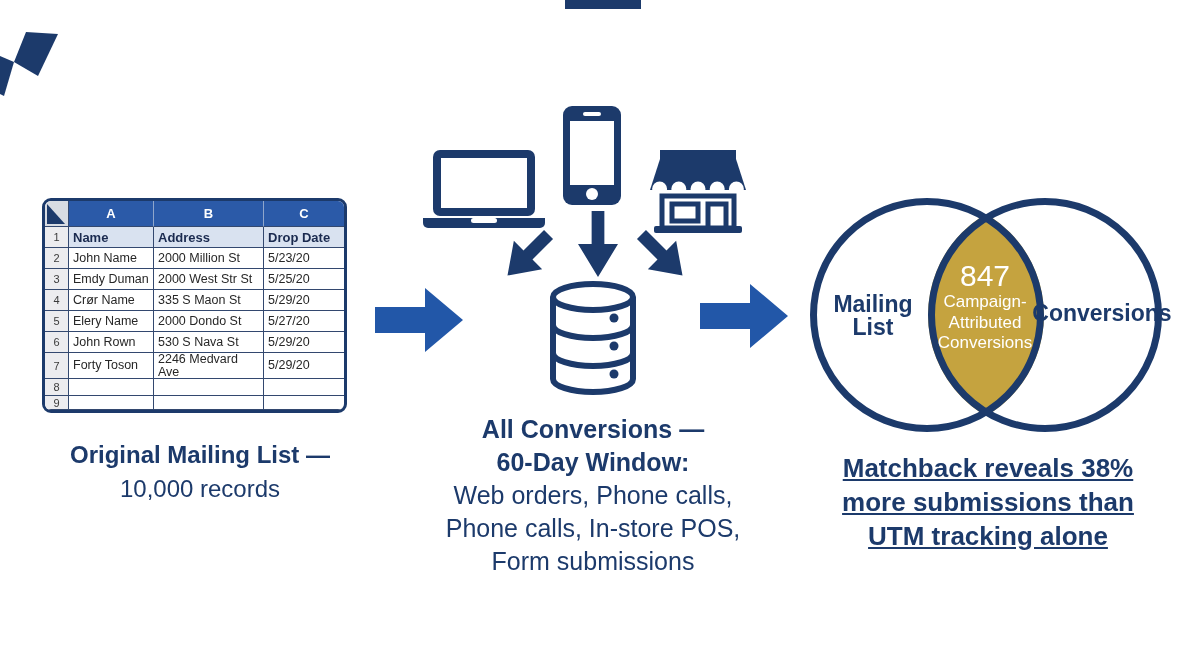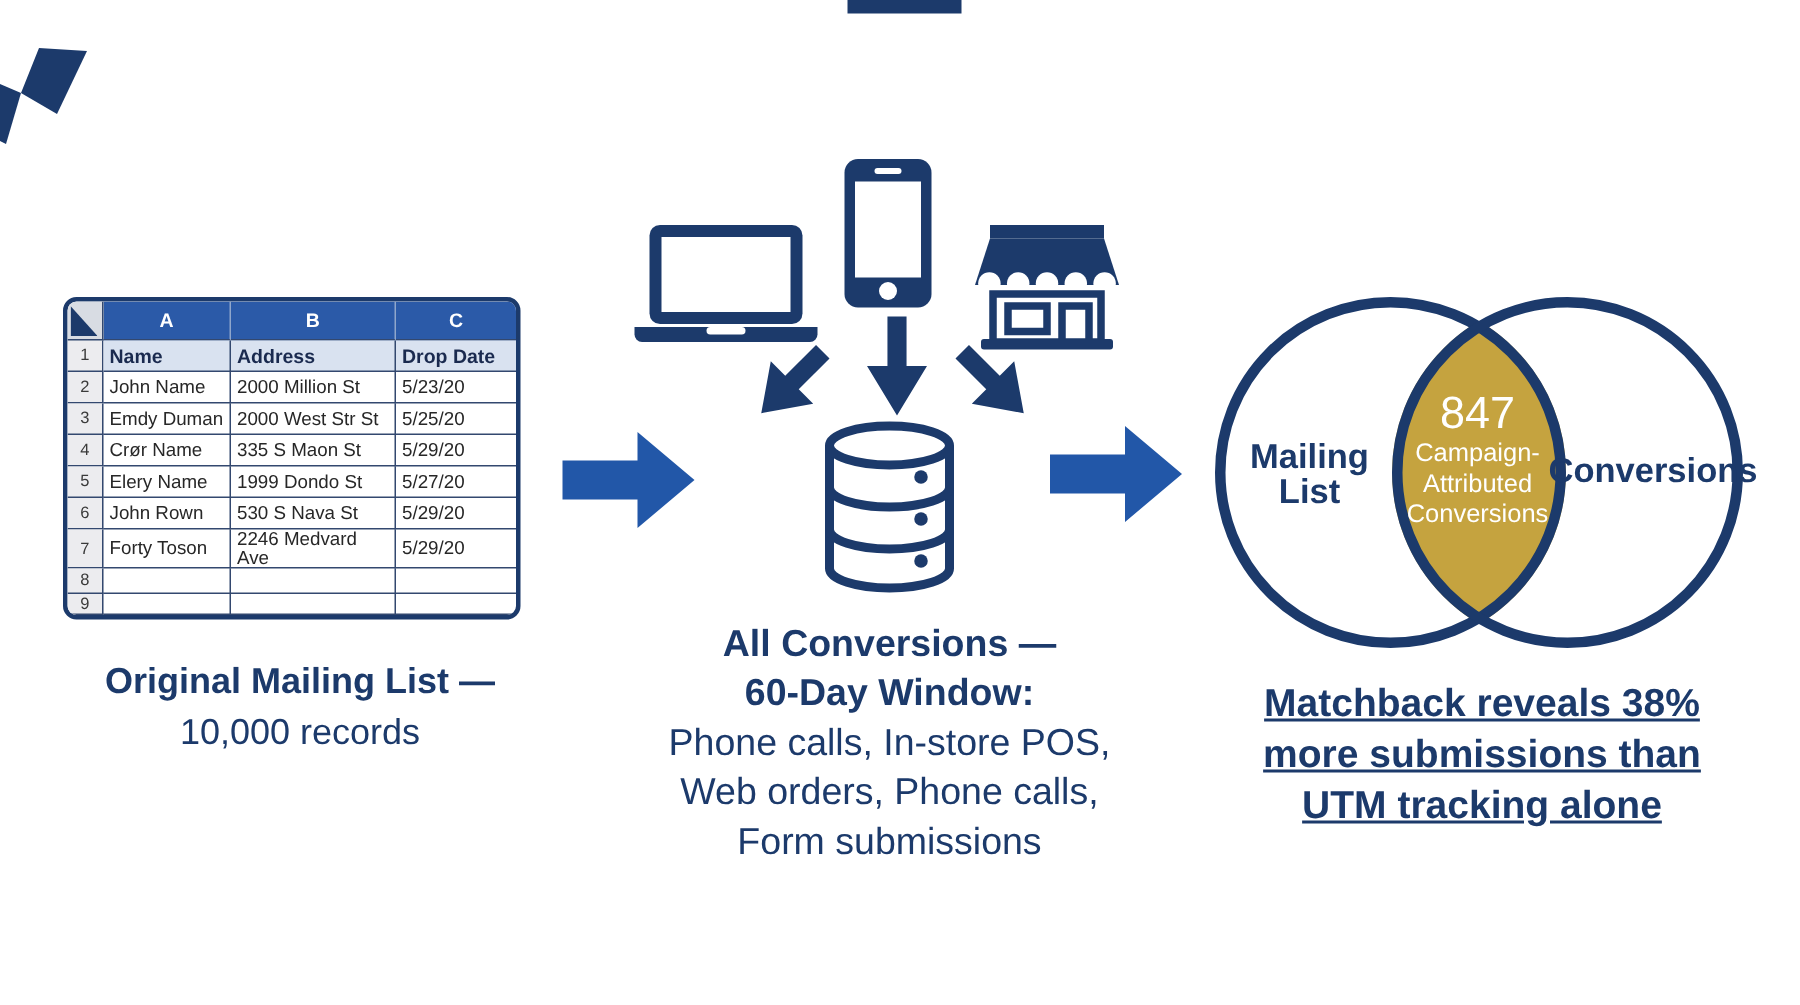--- a/index.html
+++ b/index.html
@@ -97,21 +97,21 @@
         <div class="cell rownum">3</div>
         <div class="cell data">Emdy Duman</div>
         <div class="cell data">2000 West Str St</div>
         <div class="cell data">5/25/20</div>
         <div class="cell rownum">4</div>
         <div class="cell data">Crør Name</div>
         <div class="cell data">335 S Maon St</div>
         <div class="cell data">5/29/20</div>
         <div class="cell rownum">5</div>
         <div class="cell data">Elery Name</div>
-        <div class="cell data">1999 Dondo St</div>
+        <div class="cell data">2000 Dondo St</div>
         <div class="cell data">5/27/20</div>
         <div class="cell rownum">6</div>
         <div class="cell data">John Rown</div>
         <div class="cell data">530 S Nava St</div>
         <div class="cell data">5/29/20</div>
         <div class="cell rownum">7</div>
         <div class="cell data">Forty Toson</div>
         <div class="cell data">2246 Medvard
 Ave</div>
         <div class="cell data">5/29/20</div>
@@ -182,22 +182,22 @@
     <path class="s2" d="M5,44 A40,13 0 0 0 85,44"></path>
     <path class="s2" d="M5,72 A40,13 0 0 0 85,72"></path>
     <circle class="f" cx="66" cy="37" r="4.5"></circle>
     <circle class="f" cx="66" cy="65" r="4.5"></circle>
     <circle class="f" cx="66" cy="93" r="4.5"></circle>
   </svg>
 
   <div class="caption mid-cap">
     <div class="b">All Conversions —</div>
     <div class="b">60-Day Window:</div>
+    <div>Web orders, Phone calls,</div>
     <div>Phone calls, In-store POS,</div>
-    <div>Web orders, Phone calls,</div>
     <div>Form submissions</div>
   </div>
 
   <svg class="venn" viewBox="0 0 356 240" preserveAspectRatio="none">
     <path class="lens" d="M176,18 A117,117 0 0 0 176,220 A117,117 0 0 0 176,18 Z"></path>
     <circle class="ring" cx="117" cy="119" r="113.5"></circle>
     <circle class="ring" cx="235" cy="119" r="113.5"></circle>
   </svg>
   <div class="venn-label vl-left">
     <div>Mailing</div>

